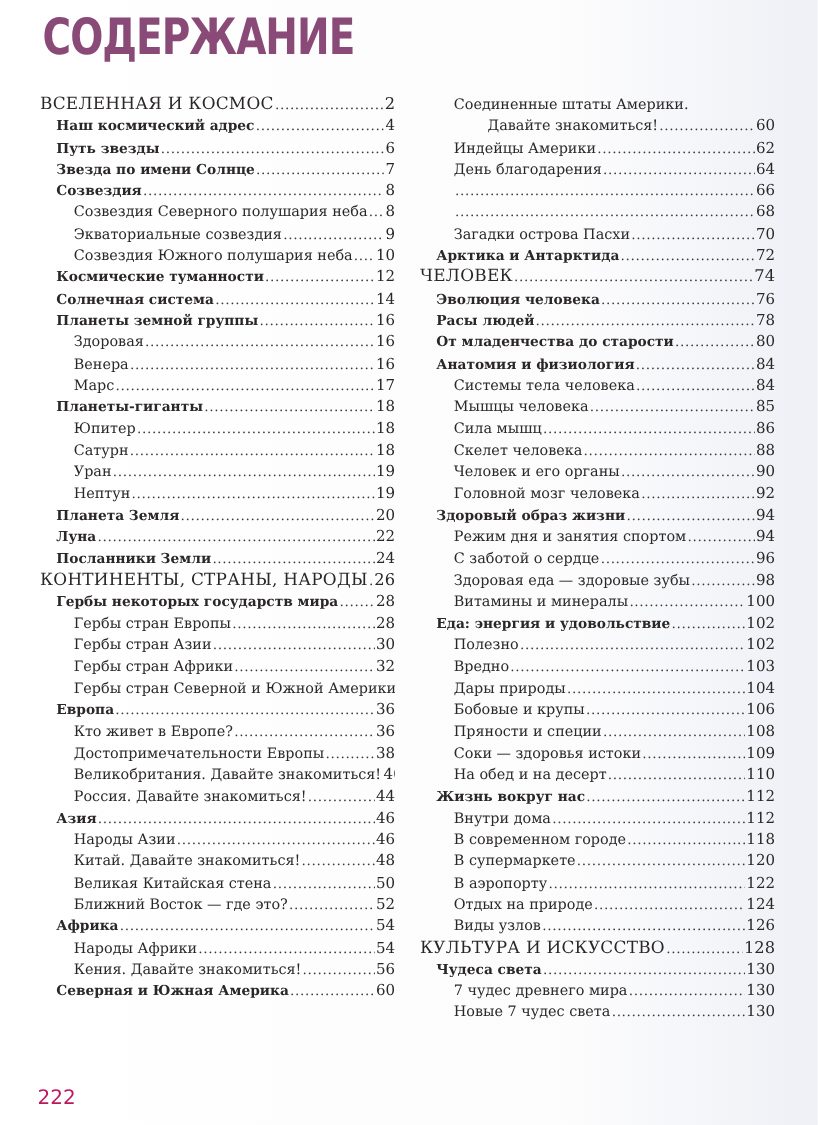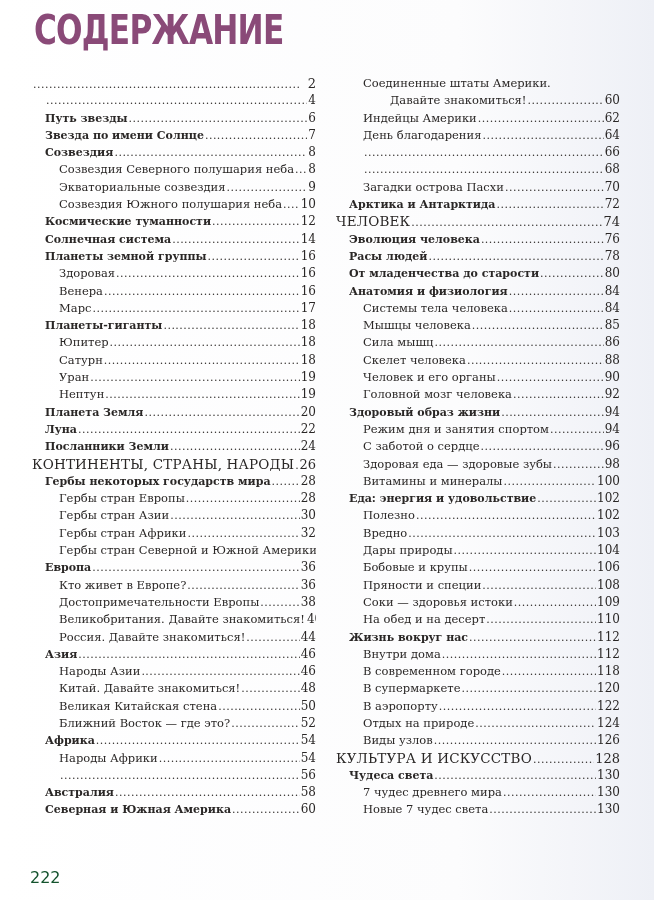--- a/index.html
+++ b/index.html
@@ -39,34 +39,36 @@
   .lvl0 .p { font-size: 13px; }
   .lvl1 { padding-left: 13px; }
   .lvl1 .t { font-size: 11px; font-weight: bold; }
   .lvl2 { padding-left: 27px; }
   .lvl2 .t { font-size: 11.5px; }
   .lvl3 { padding-left: 54px; }
   .lvl3 .t { font-size: 11.5px; }
   .pagenum {
     position: absolute; left: 30px; top: 868px;
     font-family: "DejaVu Sans", "Liberation Sans", sans-serif;
-    font-size: 16px; color: #14532d;
+    font-size: 16px; color: #be185d;
   }
 </style>
 </head>
 <body>
 
 <div class="title">СОДЕРЖАНИЕ</div>
 
 <div class="col col-left">
     <div class="row lvl0">
+      <span class="t">ВСЕЛЕННАЯ И КОСМОС</span>
       <span class="dots"></span>
       <span class="p">2</span>
     </div>
     <div class="row lvl1">
+      <span class="t">Наш космический адрес</span>
       <span class="dots"></span>
       <span class="p">4</span>
     </div>
     <div class="row lvl1">
       <span class="t">Путь звезды</span>
       <span class="dots"></span>
       <span class="p">6</span>
     </div>
     <div class="row lvl1">
       <span class="t">Звезда по имени Солнце</span>
@@ -246,27 +248,23 @@
       <span class="t">Африка</span>
       <span class="dots"></span>
       <span class="p">54</span>
     </div>
     <div class="row lvl2">
       <span class="t">Народы Африки</span>
       <span class="dots"></span>
       <span class="p">54</span>
     </div>
     <div class="row lvl2">
+      <span class="t">Кения. Давайте знакомиться!</span>
       <span class="dots"></span>
       <span class="p">56</span>
-    </div>
-    <div class="row lvl1">
-      <span class="t">Австралия</span>
-      <span class="dots"></span>
-      <span class="p">58</span>
     </div>
     <div class="row lvl1">
       <span class="t">Северная и Южная Америка</span>
       <span class="dots"></span>
       <span class="p">60</span>
     </div>
   </div>
 <div class="col col-right">
     <div class="row lvl2 cont">
       <span class="t">Соединенные штаты Америки.</span>

